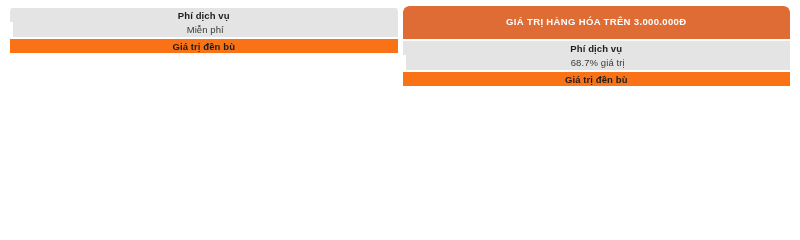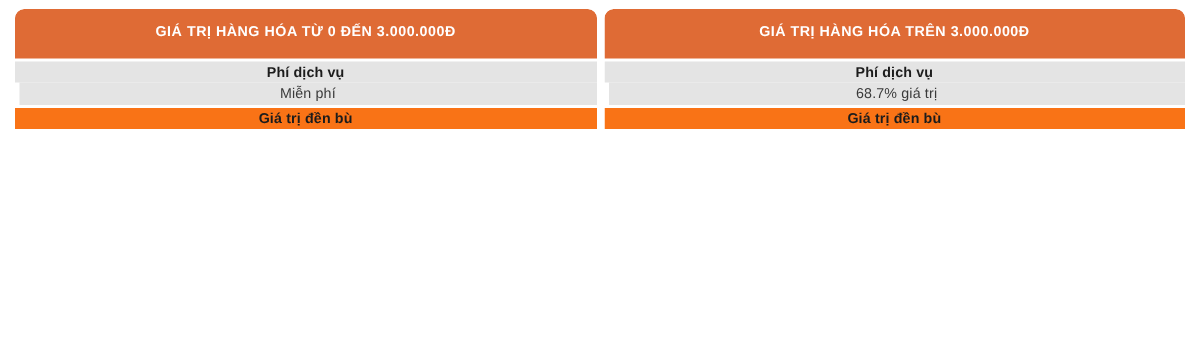--- a/index.html
+++ b/index.html
@@ -94,23 +94,20 @@
     letter-spacing: 0.1px;
     white-space: nowrap;
   }
 </style>
 </head>
 <body>
 
 <div class="tables-wrap">
 
   <div class="price-table">
-    <div class="table-header">
-      <span class="table-header-text">GIÁ TRỊ HÀNG HÓA TỪ 0 ĐẾN 3.000.000Đ</span>
-    </div>
 
     <div class="table-row row-dark">
       <div class="cell cell-label">
         <span>Phí dịch vụ</span>
       </div>
       <div class="cell cell-value">
         <span>Miễn phí</span>
       </div>
     </div>
 

